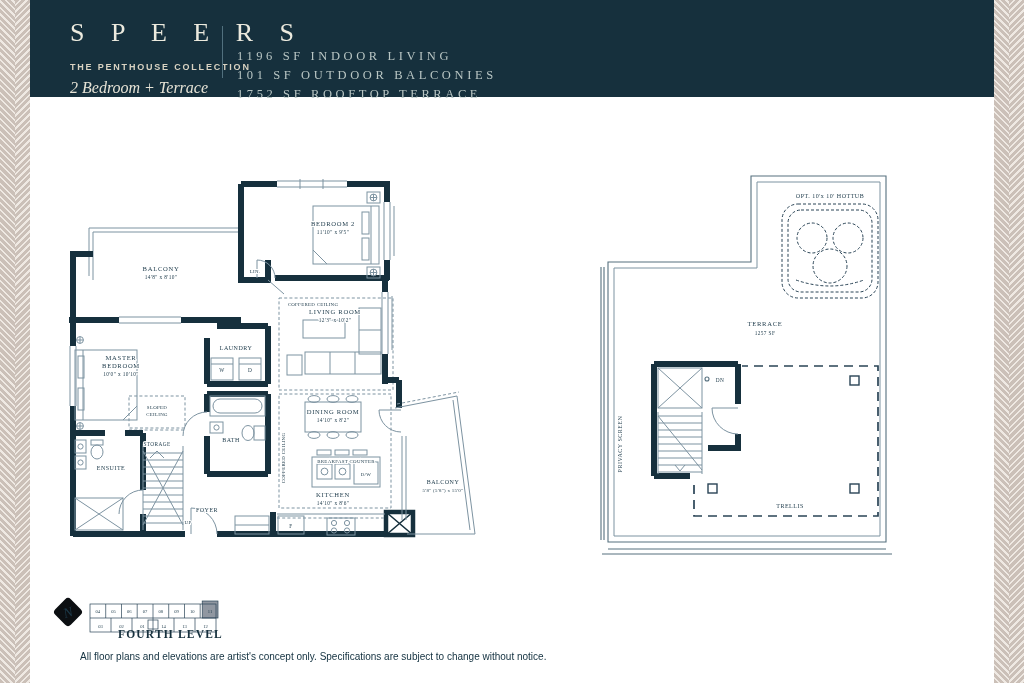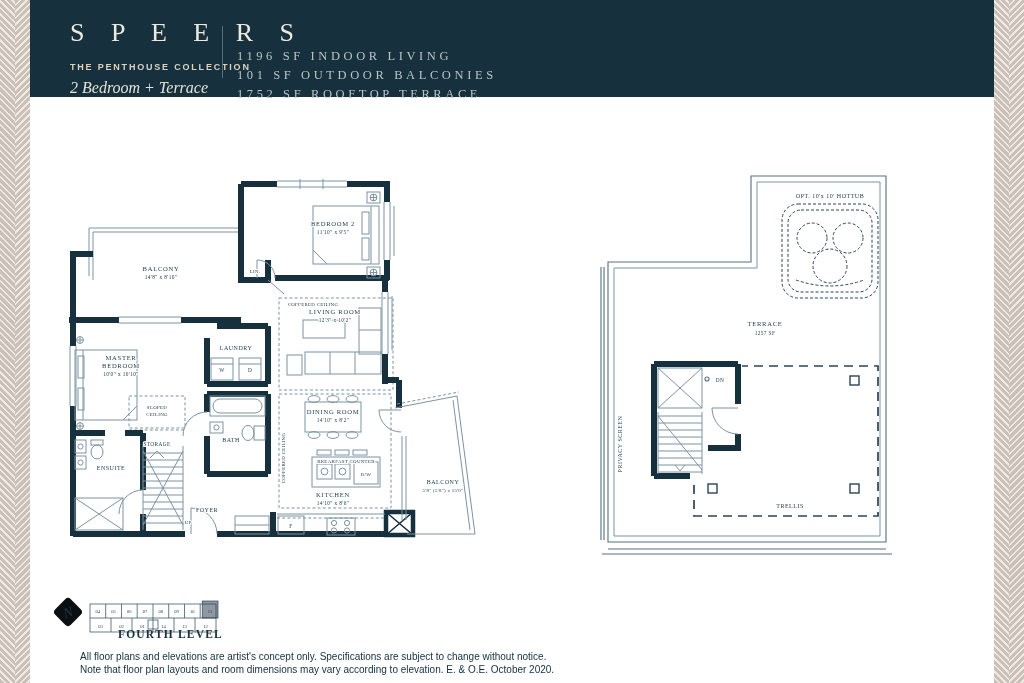--- a/index.html
+++ b/index.html
@@ -353,16 +353,15 @@
       <text x="75.5" y="27.5">14</text>
       <text x="96.5" y="27.5">13</text>
       <text x="117.5" y="27.5">12</text>
     </g>
   </svg>
 
   <div class="level-label">FOURTH LEVEL</div>
 
   <div class="disclaimer">
     <div>All floor plans and elevations are artist's concept only. Specifications are subject to change without notice.</div>
-    <div>Note that floor plan layouts and room dimensions may vary according to elevation. E. &amp; O.E. October 2020.</div>
   </div>
 
 </div>
 
 </body></html>

